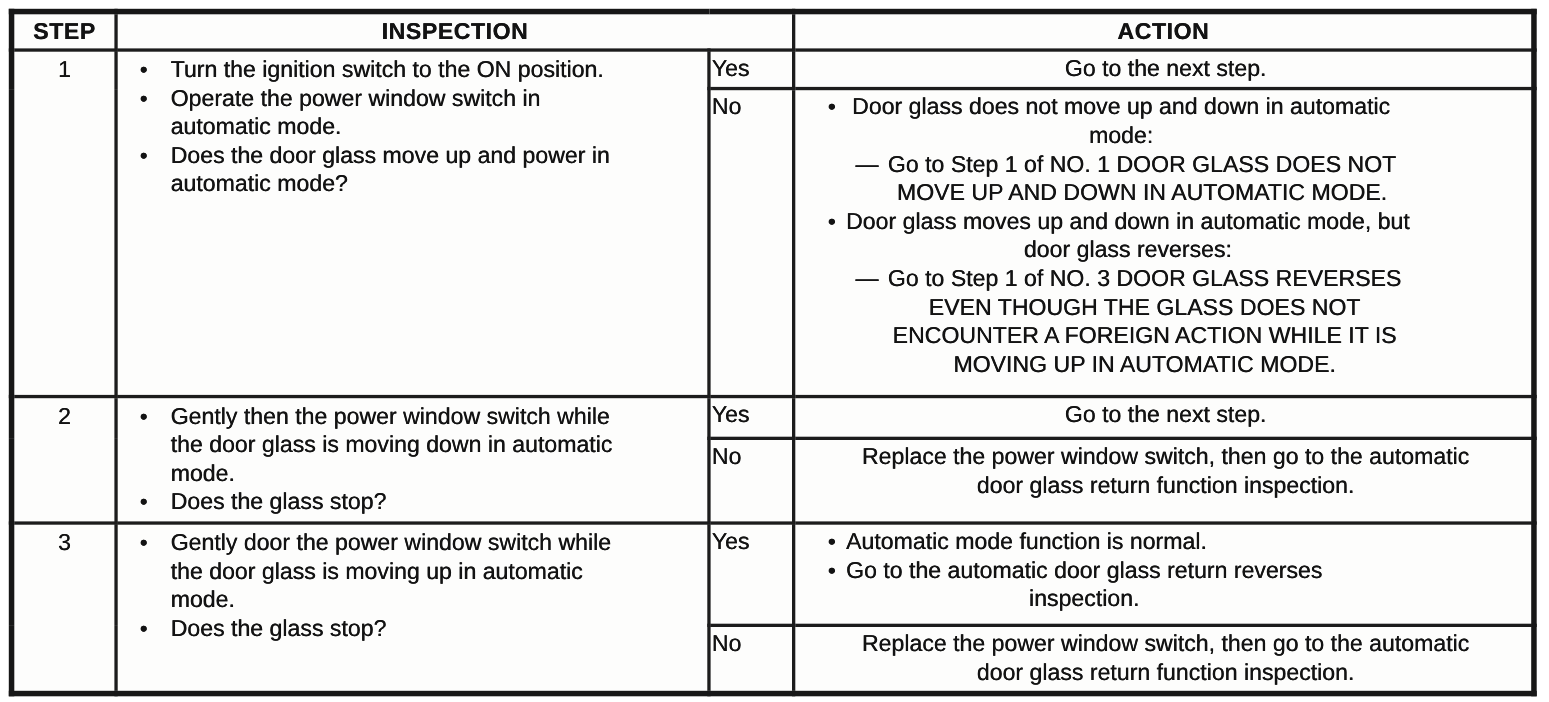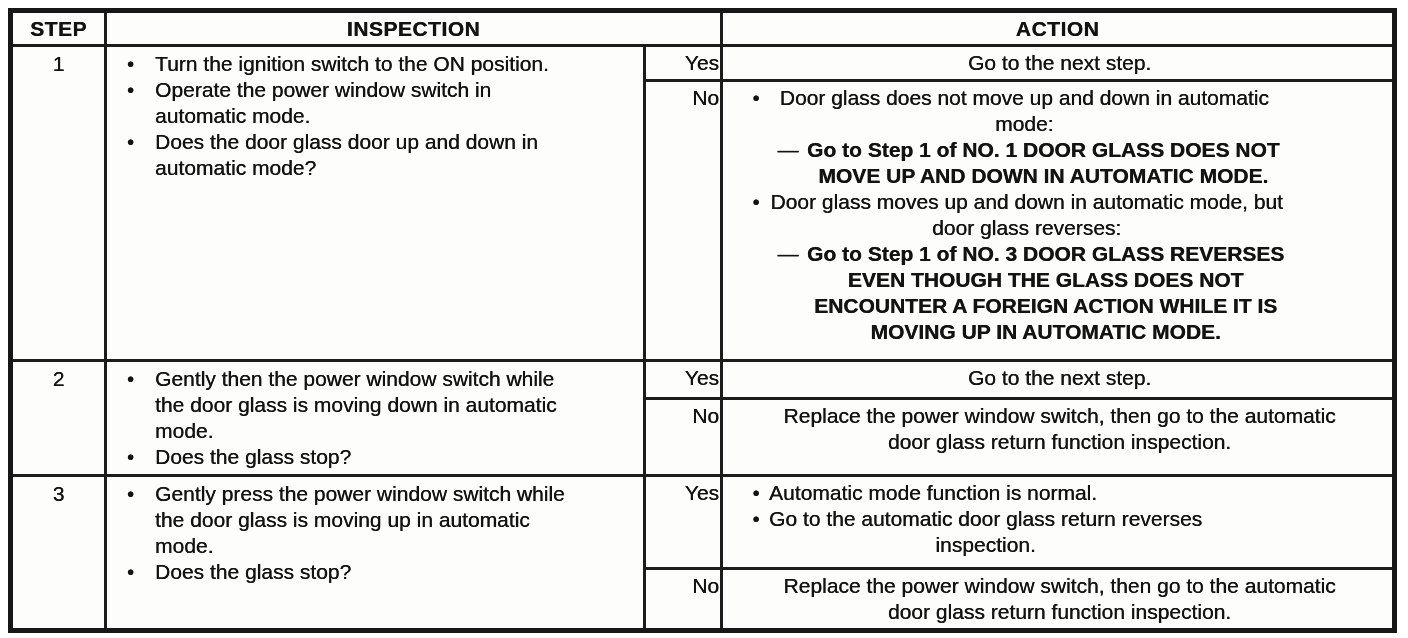--- a/index.html
+++ b/index.html
@@ -48,41 +48,41 @@
   tr.h-r2a  { height: 38px; }
   tr.h-r2b  { height: 77px; }
   tr.h-r3a  { height: 93px; }
   tr.h-r3b  { height: 62px; }
 
   td.step-cell {
     text-align: center;
     padding-top: 4px;
   }
   td.yn {
-    text-align: right;
+    text-align: left;
     padding-top: 3px;
   }
   td.insp { padding: 4px 6px 2px 18px; }
   td.act  { padding: 3px 8px 2px 12px; text-align: center; }
 
   .ln { white-space: nowrap; }
 
   .b-item { display: flex; align-items: flex-start; }
   .b-text { min-width: 0; }
   .bullet {
     flex: 0 0 30px;
     box-sizing: border-box;
     font-size: 20px;
   }
   td.insp .bullet { flex-basis: 30px; padding-left: 2px; }
   td.act  .bullet { flex-basis: 34px; padding-left: 8px; }
 
   .sub { display: flex; align-items: flex-start; }
   .dash { flex: 0 0 38px; }
-  .sub-lines { min-width: 0; font-weight: bold; }
+  .sub-lines { min-width: 0; }
 </style>
 </head>
 <body>
 
 <div class="page">
   <table class="tbl">
     <colgroup>
       <col class="c-step">
         <col class="c-insp">
         <col class="c-yn">
@@ -109,21 +109,21 @@
           <div class="b-item">
             <span class="bullet">•</span>
             <div class="b-text">
               <div class="ln">Operate the power window switch in</div>
               <div class="ln">automatic mode.</div>
             </div>
           </div>
           <div class="b-item">
             <span class="bullet">•</span>
             <div class="b-text">
-              <div class="ln">Does the door glass door up and down in</div>
+              <div class="ln">Does the door glass move up and power in</div>
               <div class="ln">automatic mode?</div>
             </div>
           </div>
         </td>
         <td class="yn">Yes</td>
         <td class="act">
           <div class="ln">Go to the next step.</div>
         </td>
       </tr>
       <tr class="h-r1b">
@@ -192,21 +192,21 @@
           <div class="ln">door glass return function inspection.</div>
         </td>
       </tr>
 
       <tr class="h-r3a">
         <td class="step-cell" rowspan="2">3</td>
         <td class="insp" rowspan="2">
           <div class="b-item">
             <span class="bullet">•</span>
             <div class="b-text">
-              <div class="ln">Gently press the power window switch while</div>
+              <div class="ln">Gently door the power window switch while</div>
               <div class="ln">the door glass is moving up in automatic</div>
               <div class="ln">mode.</div>
             </div>
           </div>
           <div class="b-item">
             <span class="bullet">•</span>
             <div class="b-text">
               <div class="ln">Does the glass stop?</div>
             </div>
           </div>

